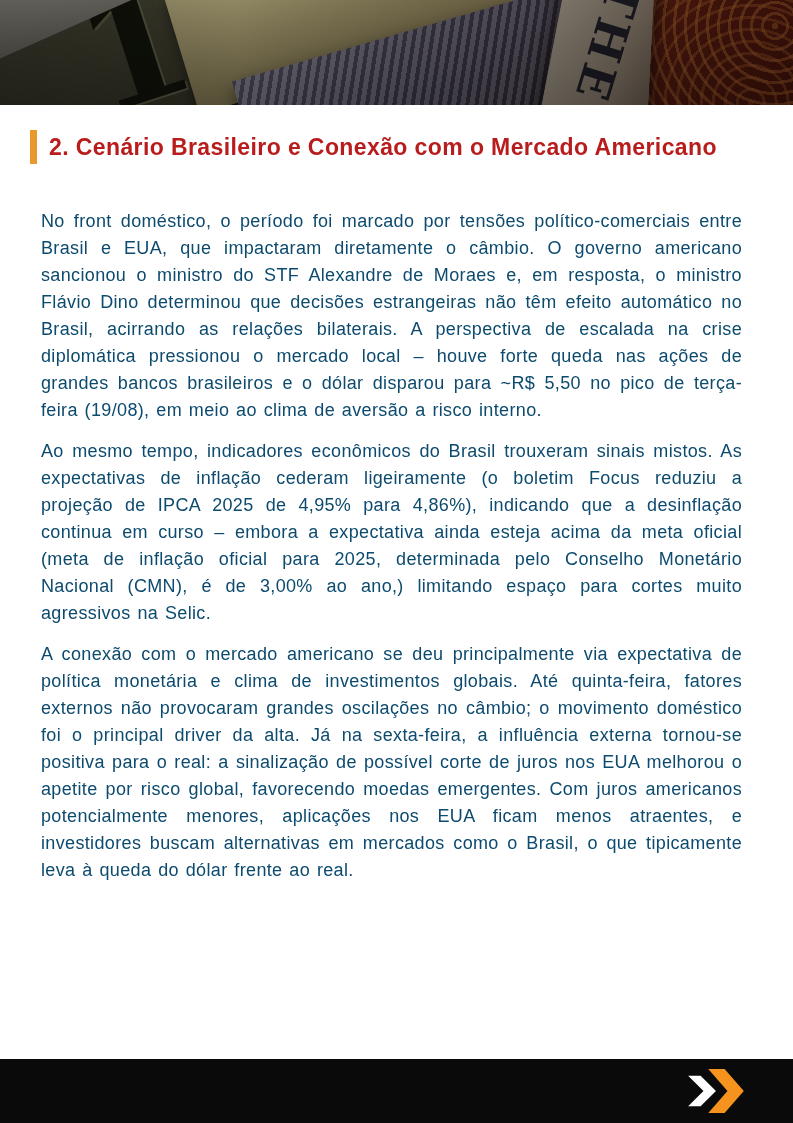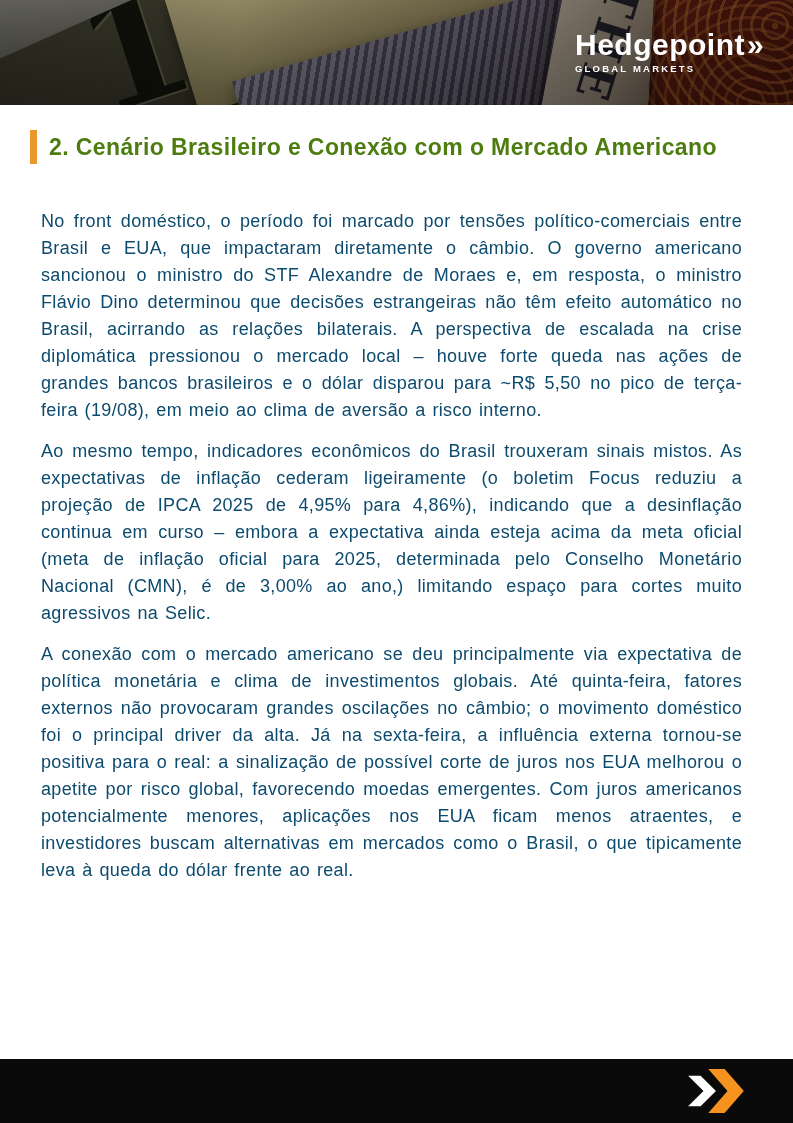--- a/index.html
+++ b/index.html
@@ -93,21 +93,21 @@
   
   main { padding:25px 51px 0 41px; }
   .title-block {
     margin-left:-11px;
     border-left:7px solid #E9992B;
     padding-left:12px;
     margin-bottom:44px;
   }
   h1.title {
     font-size:23px; line-height:34px; font-weight:bold;
-    color:#4d7c0f; letter-spacing:.4px;
+    color:#b91c1c; letter-spacing:.4px;
     text-align:justify;
   }
   .body-text p {
     font-size:18px; line-height:27px;
     color:#0c4a6e;
     text-align:justify;
     letter-spacing:.35px; word-spacing:1.5px;
     margin-bottom:14px;
   }
 
@@ -131,26 +131,20 @@
       <span class="bill-orn"></span>
     </div>
     <div class="bill corner-light"></div>
     <div class="bill bill-beige"></div>
     <div class="bill bill-feather"></div>
     <div class="bill strip-the">
       <span>THE</span>
     </div>
     <div class="bill bill-red"></div>
     <div class="banner-shade"></div>
-    <div class="logo">
-      <div class="logo-row">
-        <span>Hedgepoint</span><span class="logo-chev">»</span>
-      </div>
-      <div class="logo-sub">GLOBAL MARKETS</div>
-    </div>
   </header>
 
   <main>
     <div class="title-block">
       <h1 class="title">2. Cenário Brasileiro e Conexão com o Mercado Americano</h1>
     </div>
     <section class="body-text">
       <p>No front doméstico, o período foi marcado por tensões político-comerciais entre Brasil e EUA, que impactaram diretamente o câmbio. O governo americano sancionou o ministro do STF Alexandre de Moraes e, em resposta, o ministro Flávio Dino determinou que decisões estrangeiras não têm efeito automático no Brasil, acirrando as relações bilaterais. A perspectiva de escalada na crise diplomática pressionou o mercado local – houve forte queda nas ações de grandes bancos brasileiros e o dólar disparou para ~R$ 5,50 no pico de terça-feira (19/08), em meio ao clima de aversão a risco interno.</p>
       <p>Ao mesmo tempo, indicadores econômicos do Brasil trouxeram sinais mistos. As expectativas de inflação cederam ligeiramente (o boletim Focus reduziu a projeção de IPCA 2025 de 4,95% para 4,86%), indicando que a desinflação continua em curso – embora a expectativa ainda esteja acima da meta oficial (meta de inflação oficial para 2025, determinada pelo Conselho Monetário Nacional (CMN), é de 3,00% ao ano,) limitando espaço para cortes muito agressivos na Selic.</p>
       <p>A conexão com o mercado americano se deu principalmente via expectativa de política monetária e clima de investimentos globais. Até quinta-feira, fatores externos não provocaram grandes oscilações no câmbio; o movimento doméstico foi o principal driver da alta. Já na sexta-feira, a influência externa tornou-se positiva para o real: a sinalização de possível corte de juros nos EUA melhorou o apetite por risco global, favorecendo moedas emergentes. Com juros americanos potencialmente menores, aplicações nos EUA ficam menos atraentes, e investidores buscam alternativas em mercados como o Brasil, o que tipicamente leva à queda do dólar frente ao real.</p>

